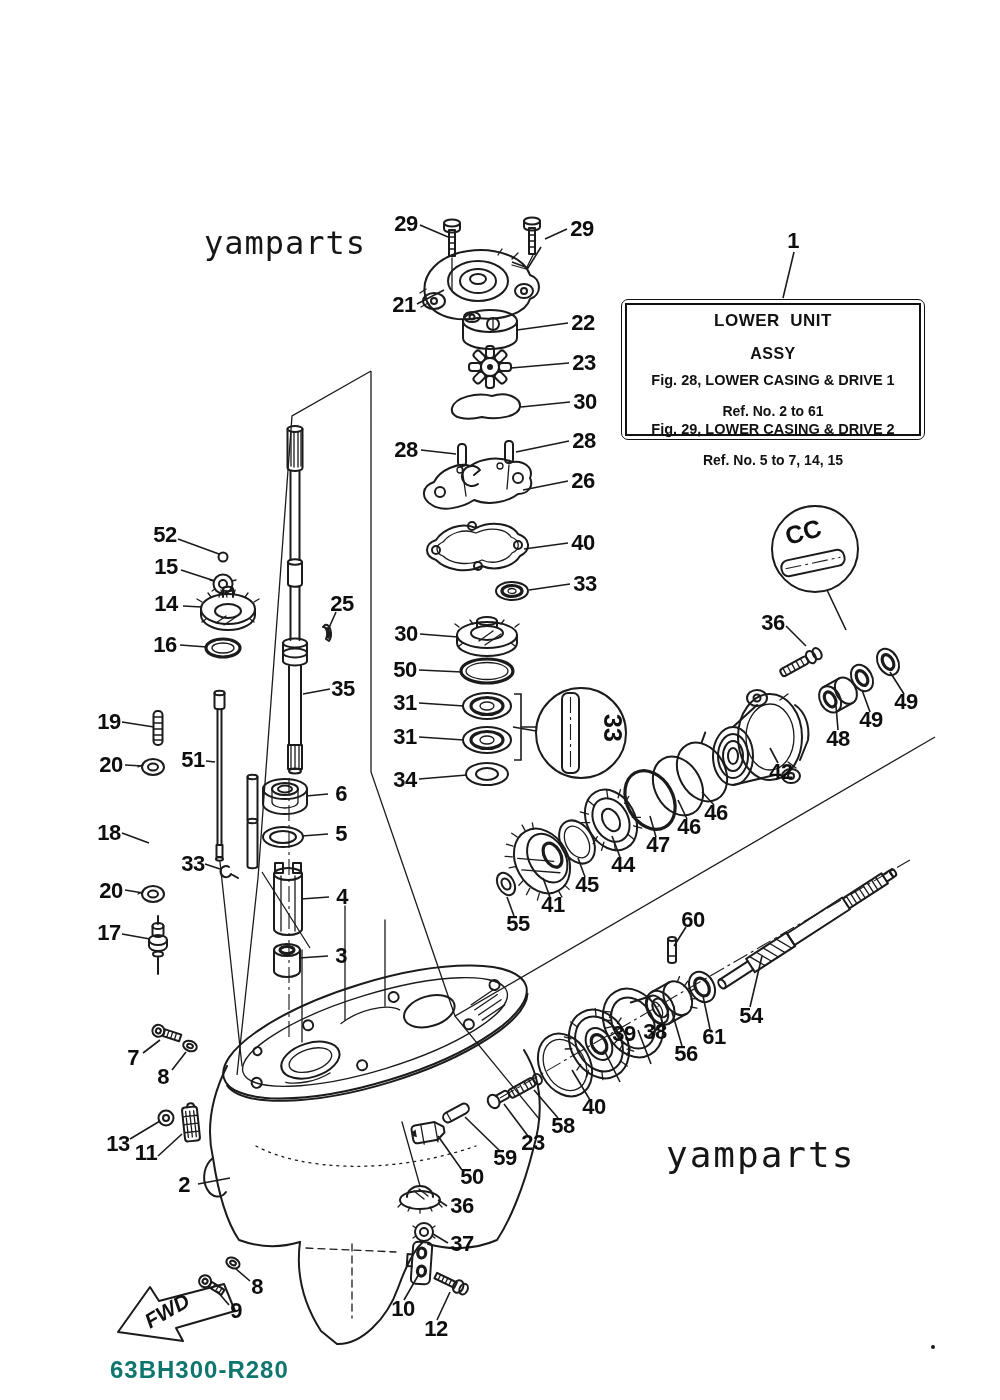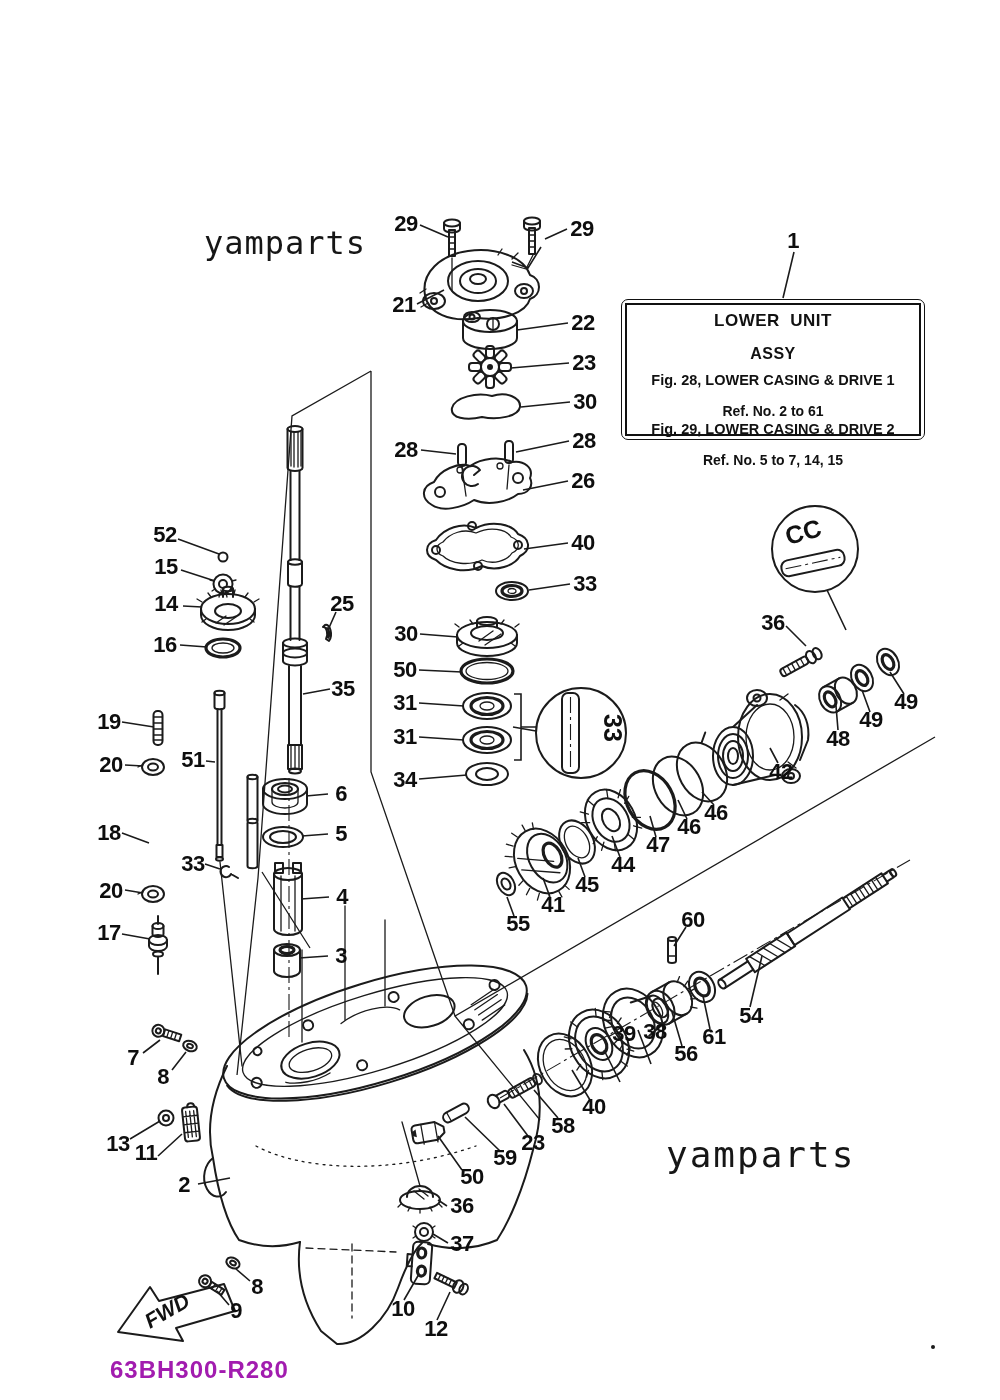--- a/index.html
+++ b/index.html
@@ -26,21 +26,21 @@
   
   .infobox{position:absolute;left:621px;top:299px;width:304px;height:141px;
            border:1.5px solid #111;border-radius:7px;box-sizing:border-box;background:#fff;}
   .infobox .inner{position:absolute;left:3px;top:3px;right:3px;bottom:3px;border:2.5px solid #111;
            display:flex;flex-direction:column;align-items:center;box-sizing:border-box;padding-top:6px;}
   .infobox .l1{font:700 17px "Liberation Sans",sans-serif;white-space:pre;letter-spacing:.5px;}
   .infobox .l2{font:700 16px "Liberation Sans",sans-serif;margin-top:14px;letter-spacing:.5px;}
   .infobox .l3{font:700 14.5px "Liberation Sans",sans-serif;margin-top:9px;white-space:pre;}
   .infobox .l4{font:700 14px "Liberation Sans",sans-serif;margin-top:15px;white-space:pre;}
   .code{position:absolute;left:110px;top:1356px;font:700 24px "Liberation Sans",sans-serif;
-        letter-spacing:1px;color:#a21caf;}
+        letter-spacing:1px;color:#0f766e;}
 </style>
 </head>
 <body>
 
 <div class="stage">
 
 <svg width="1000" height="1400" viewBox="0 0 1000 1400" aria-hidden="true">
 
   <path class="bd" d="M371,371 L292,416 L258,878 L237,1075 M262,872 L310,948 M371,371 L371,772 L455,1016 L935,737 M455,1016 L540,1120"></path>
 

